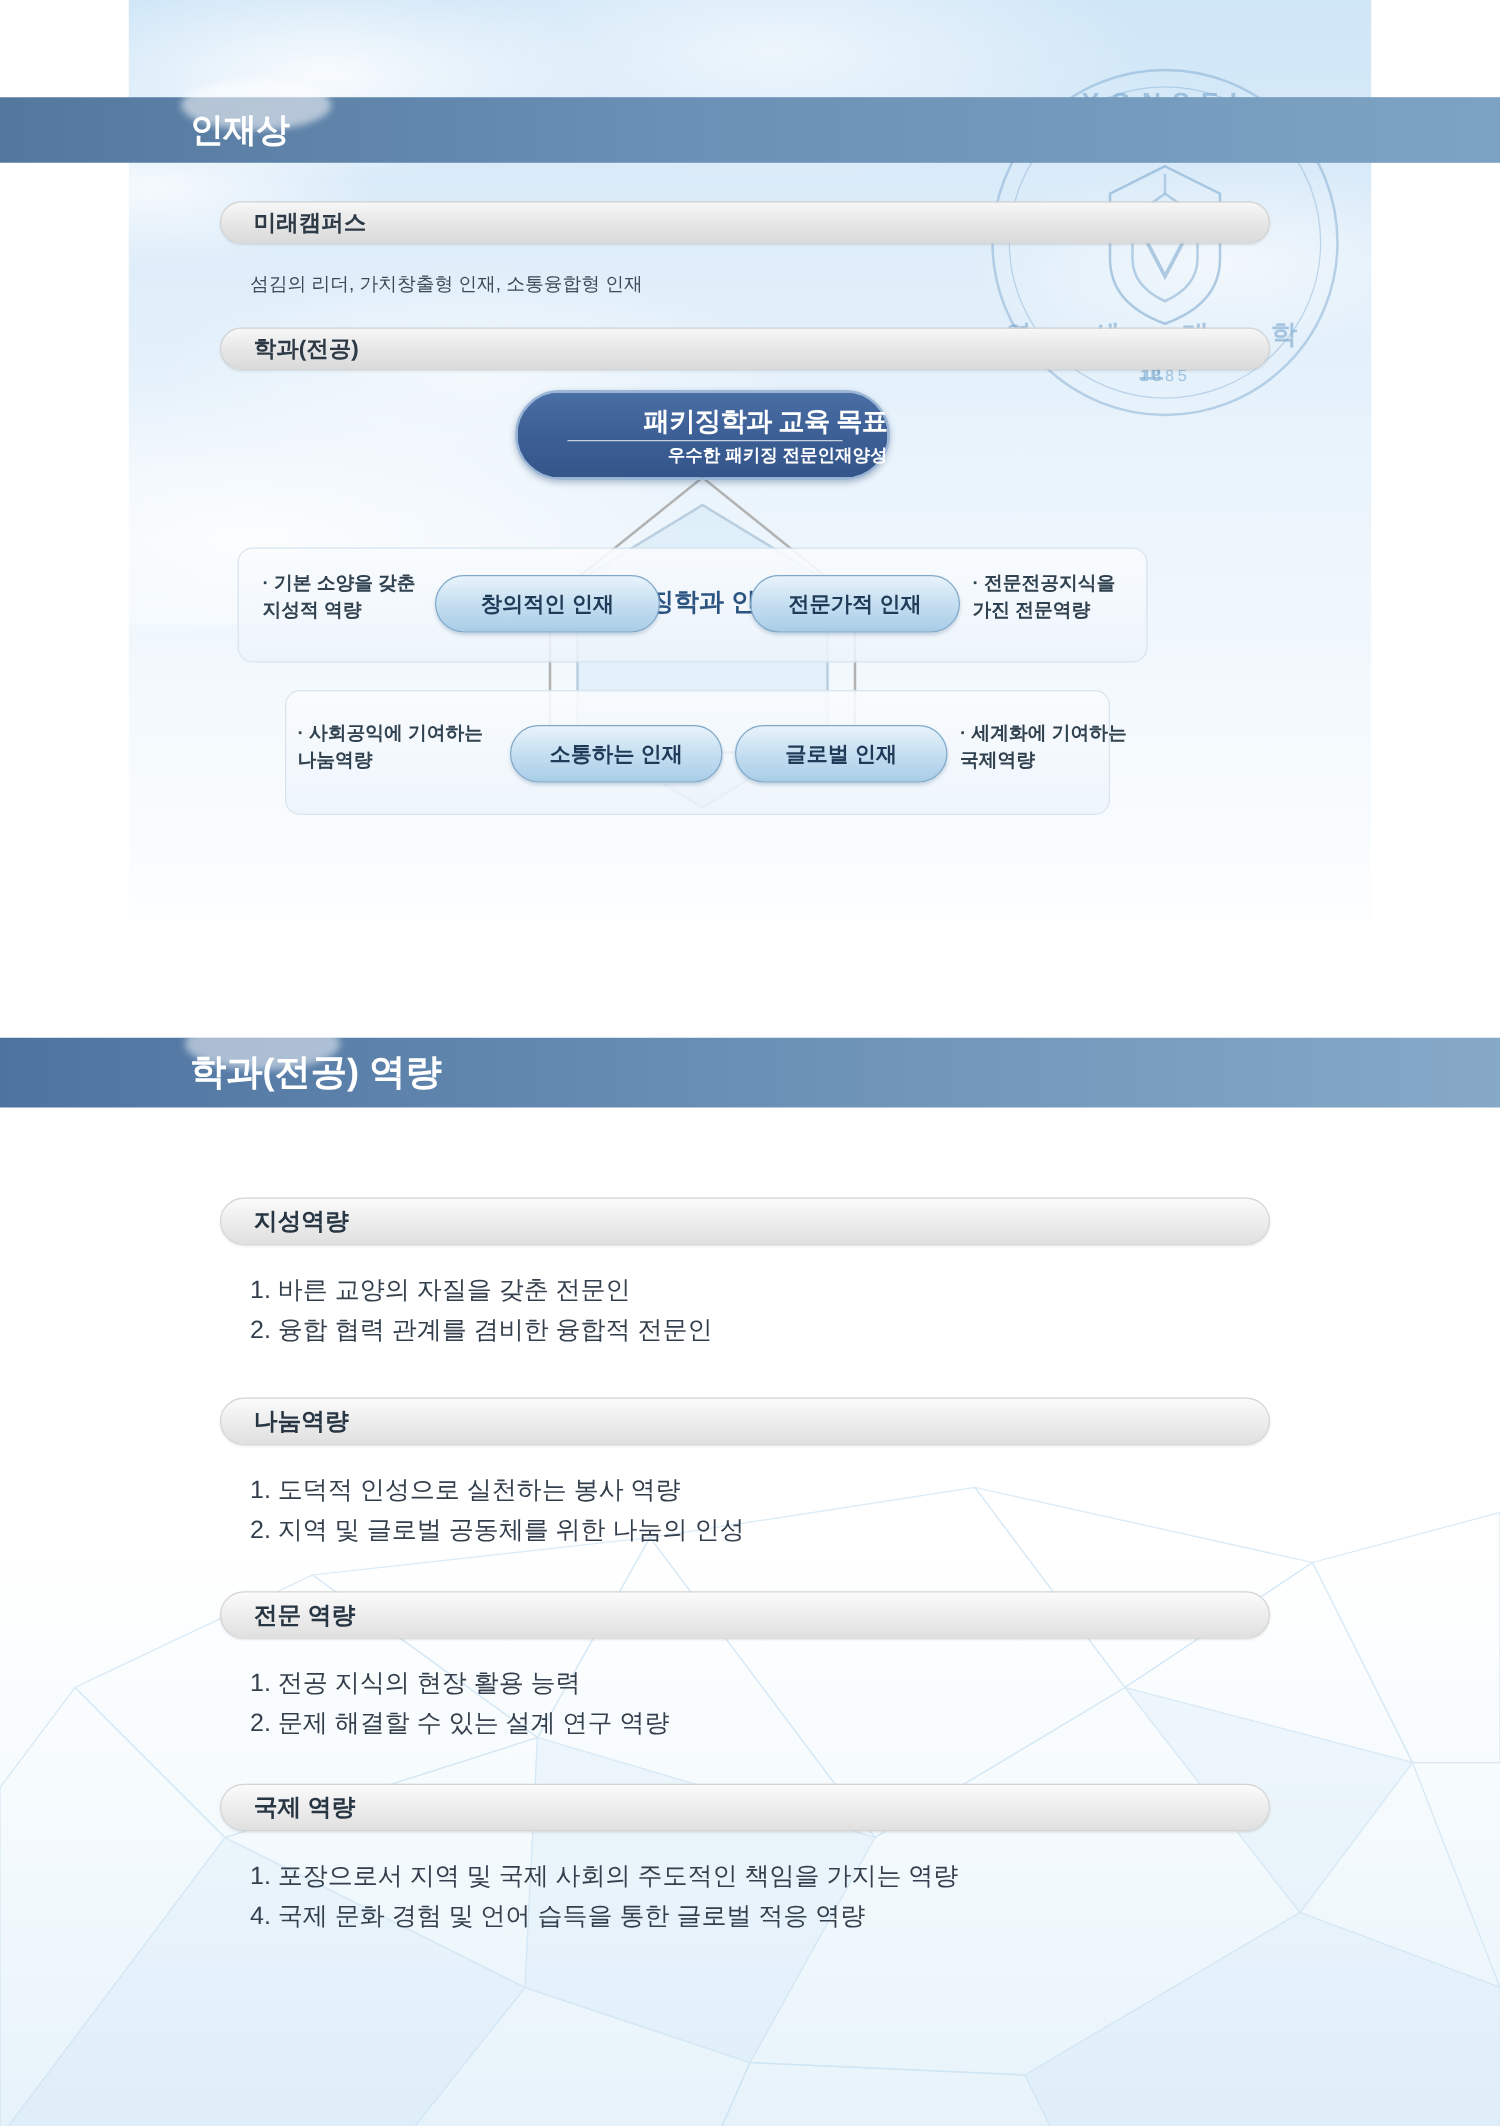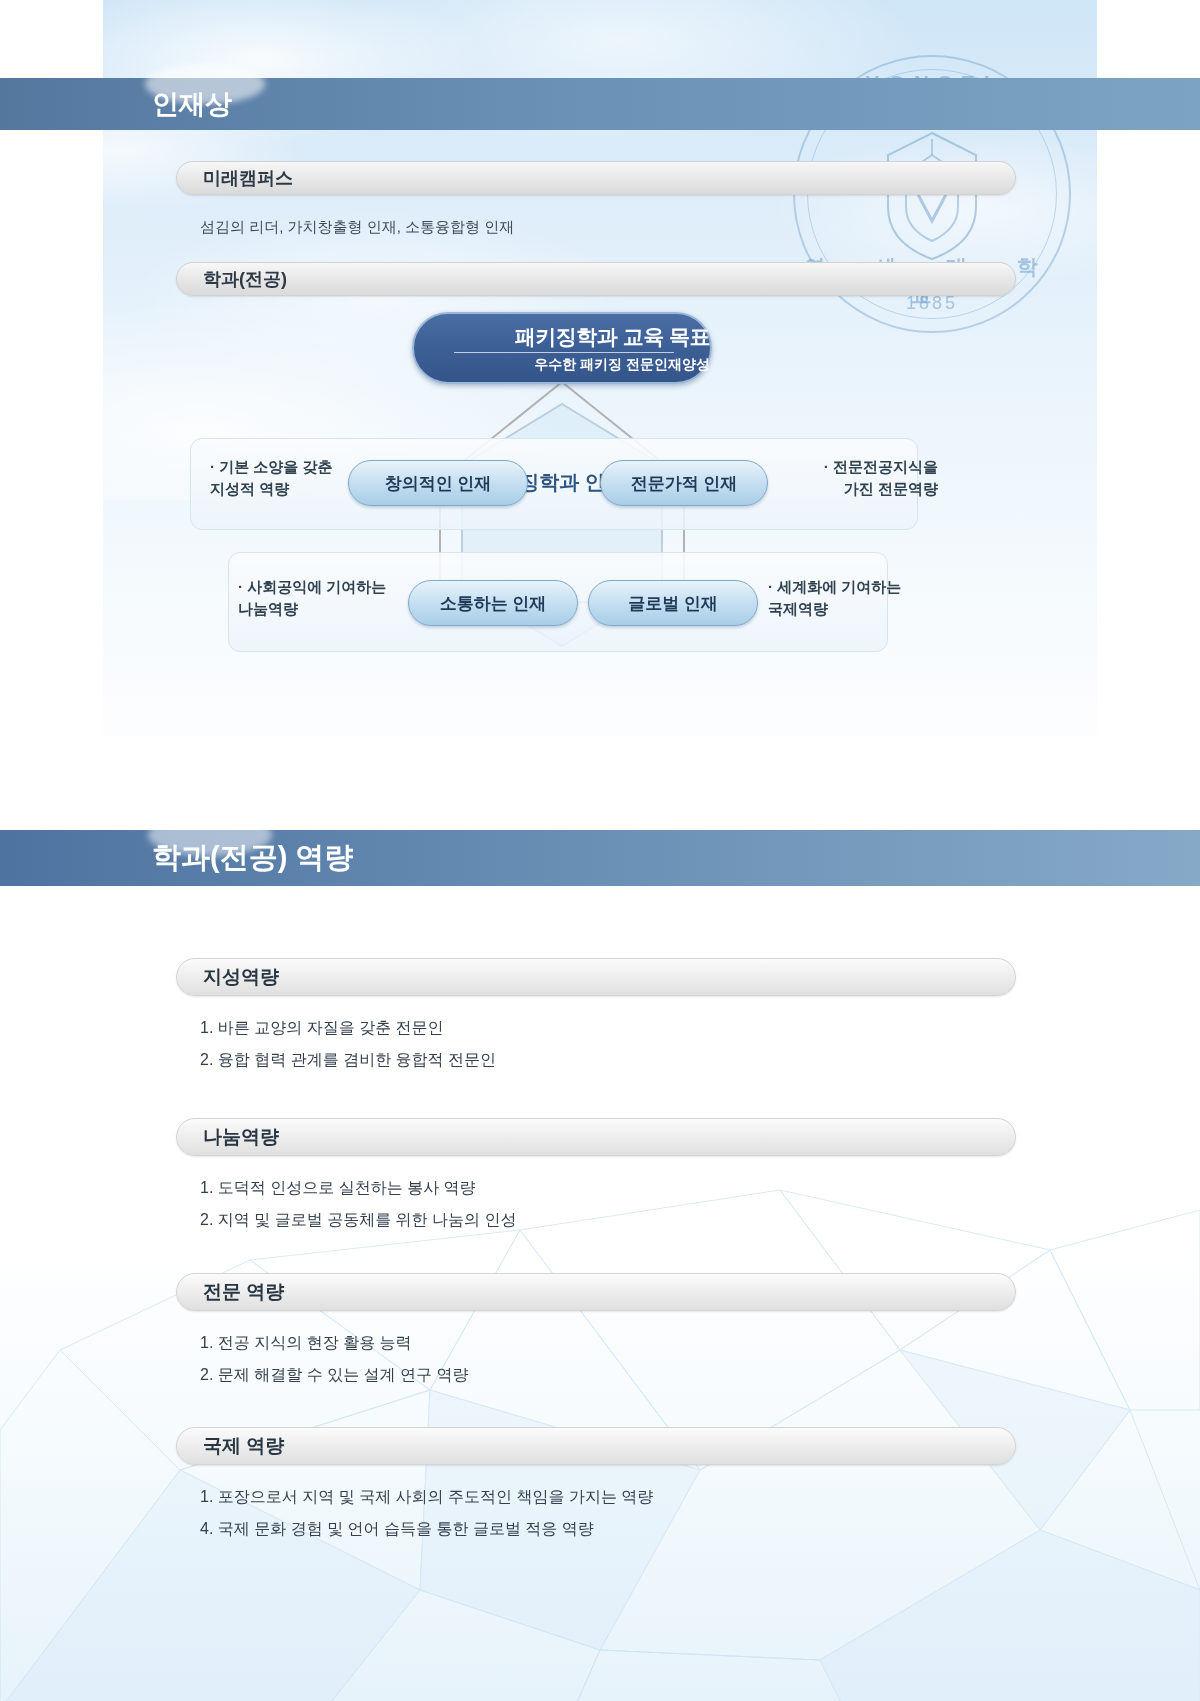--- a/index.html
+++ b/index.html
@@ -83,21 +83,21 @@
   }
   .emblem-shield {
     position: absolute;
     left: 50%; top: 68px; transform: translateX(-50%);
     width: 120px; height: 140px;
   }
   .emblem-year {
     position: absolute;
     left: 0; top: 196px; width: 100%;
     text-align: center;
-    font-size: 18px;
+    font-size: 13px;
     letter-spacing: 3px;
     color: rgba(110,158,200,0.55);
     margin-top: 40px;
   }
 
   
   .sec-header {
     position: absolute;
     left: 0;
     width: 1200px;
@@ -280,21 +280,21 @@
   }
   .comp-pill .pill-text {
     position: absolute; left: 26px; top: 50%;
     transform: translateY(-50%);
     font-size: 19px; font-weight: bold; color: #283643;
     white-space: nowrap;
   }
   .comp-item {
     position: absolute;
     left: 200px;
-    font-size: 16px;
+    font-size: 20px;
     color: #333f4c;
     white-space: nowrap;
   }
 </style>
 </head>
 <body>
 
 <div class="section1">
 
   <div class="sky-clouds"></div>
@@ -354,21 +354,21 @@
     <div class="center-label">패키징학과
 인재상</div>
 
     <div class="node" style="left:158px; top:130px; width:180px;">창의적인 인재</div>
     <div class="node" style="left:410px; top:130px; width:168px;">전문가적 인재</div>
     <div class="node" style="left:218px; top:250px; width:170px;">소통하는 인재</div>
     <div class="node" style="left:398px; top:250px; width:170px;">글로벌 인재</div>
 
     <div class="node-desc" style="left:20px; top:126px; width:150px;">· 기본 소양을 갖춘
   지성적 역량</div>
-    <div class="node-desc" style="left:588px; top:126px; width:160px;text-align:right;">· 전문전공지식을
+    <div class="node-desc" style="left:588px; top:126px; width:160px;">· 전문전공지식을
   가진 전문역량</div>
     <div class="node-desc" style="left:48px; top:246px; width:180px;">· 사회공익에 기여하는
   나눔역량</div>
     <div class="node-desc" style="left:578px; top:246px; width:180px;">· 세계화에 기여하는
   국제역량</div>
   </div>
 </div>
 
 <div class="section2">
 

